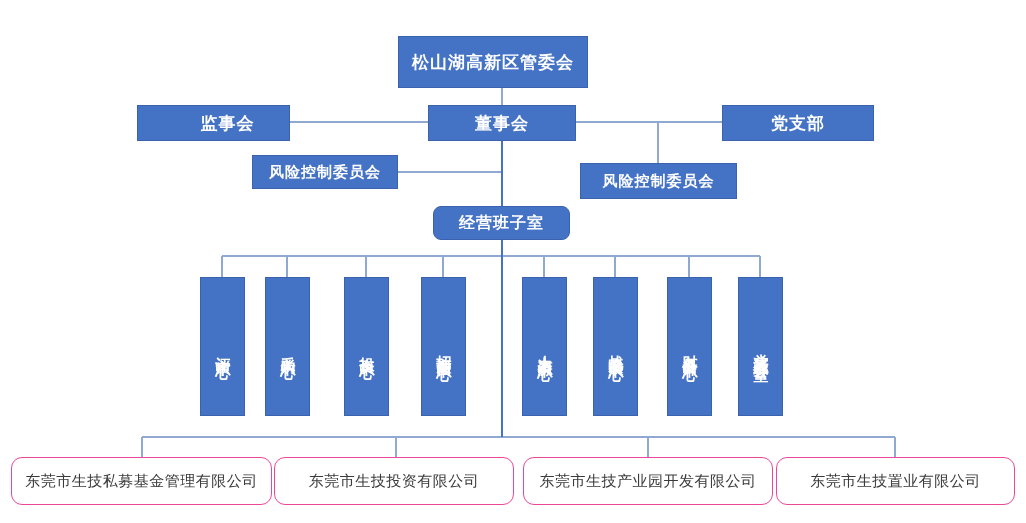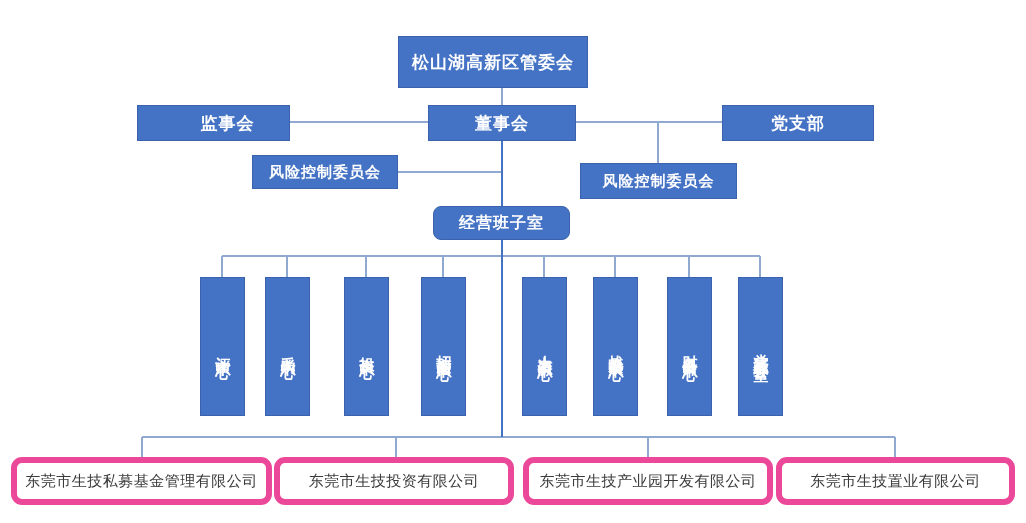--- a/index.html
+++ b/index.html
@@ -42,21 +42,21 @@
     writing-mode: vertical-rl;
     text-orientation: upright;
     letter-spacing: 2px;
     font-weight: bold;
     font-size: 15px;
     padding-top: 4px;
   }
   
   .node.outline {
     background: #ffffff;
-    border: 6px solid #ec4899;
+    border: 1px solid #ec4899;
     border-radius: 11px;
     color: #3a3a3a;
     font-weight: normal;
     font-size: 15px;
     letter-spacing: 0.5px;
   }
   .n-root     { left: 398px; top: 36px;  width: 190px; height: 52px; font-size: 17px; }
   .n-super    { left: 137px; top: 105px; width: 153px; height: 36px; font-size: 17px; padding-left: 28px; }
   .n-board    { left: 428px; top: 105px; width: 148px; height: 36px; font-size: 17px; }
   .n-party    { left: 722px; top: 105px; width: 152px; height: 36px; font-size: 17px; }

